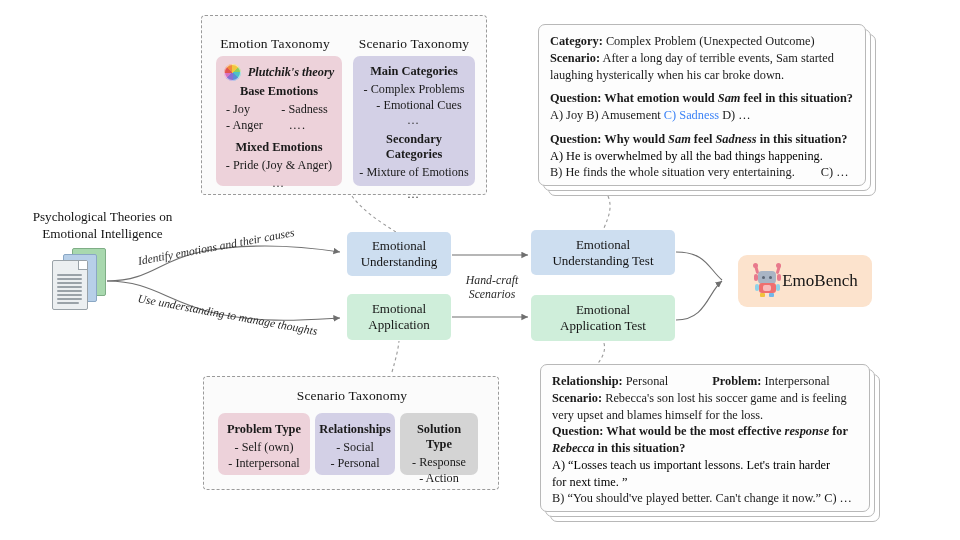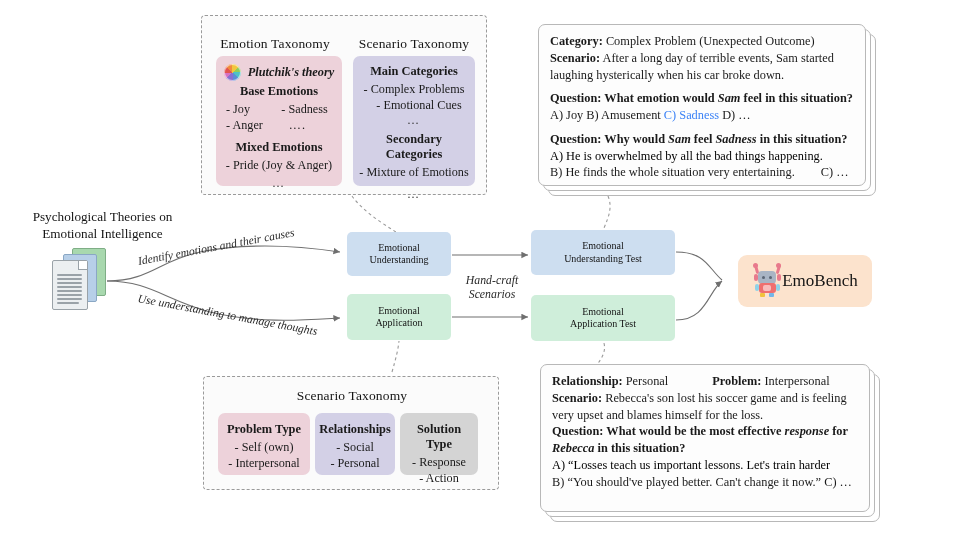--- a/index.html
+++ b/index.html
@@ -57,21 +57,21 @@
         #d771c0 225deg 270deg,
         #e2544f 270deg 315deg,
         #f08a3c 315deg 360deg);
     box-shadow:inset 0 0 0 1px rgba(255,255,255,.55);
     flex:0 0 auto;
   }
 
   
   .flowbox{
     border-radius:5px;
-    font-size:10px;
+    font-size:13px;
     line-height:1.22;
     color:#141414;
     padding:2px;
   }
   .flowbox.blue{background:#cddef0;}
   .flowbox.green{background:#cfeeda;}
 
   .emobench{
     background:#fce3cd;
     border-radius:9px;
@@ -360,17 +360,18 @@
       <p>
         <span class="b">Question: What would be the most effective</span>
         <span class="bi">response</span>
         <span class="b">for</span>
       </p>
       <p>
         <span class="bi">Rebecca</span>
         <span class="b">in this situation?</span>
       </p>
       <p class="hlb">A) “Losses teach us important lessons. Let's train harder</p>
+      <p class="hlb">for next time. ”</p>
       <p>B) “You should've played better. Can't change it now.” C) …</p>
     </div>
   </div>
 
 </div>
 
 </body></html>

